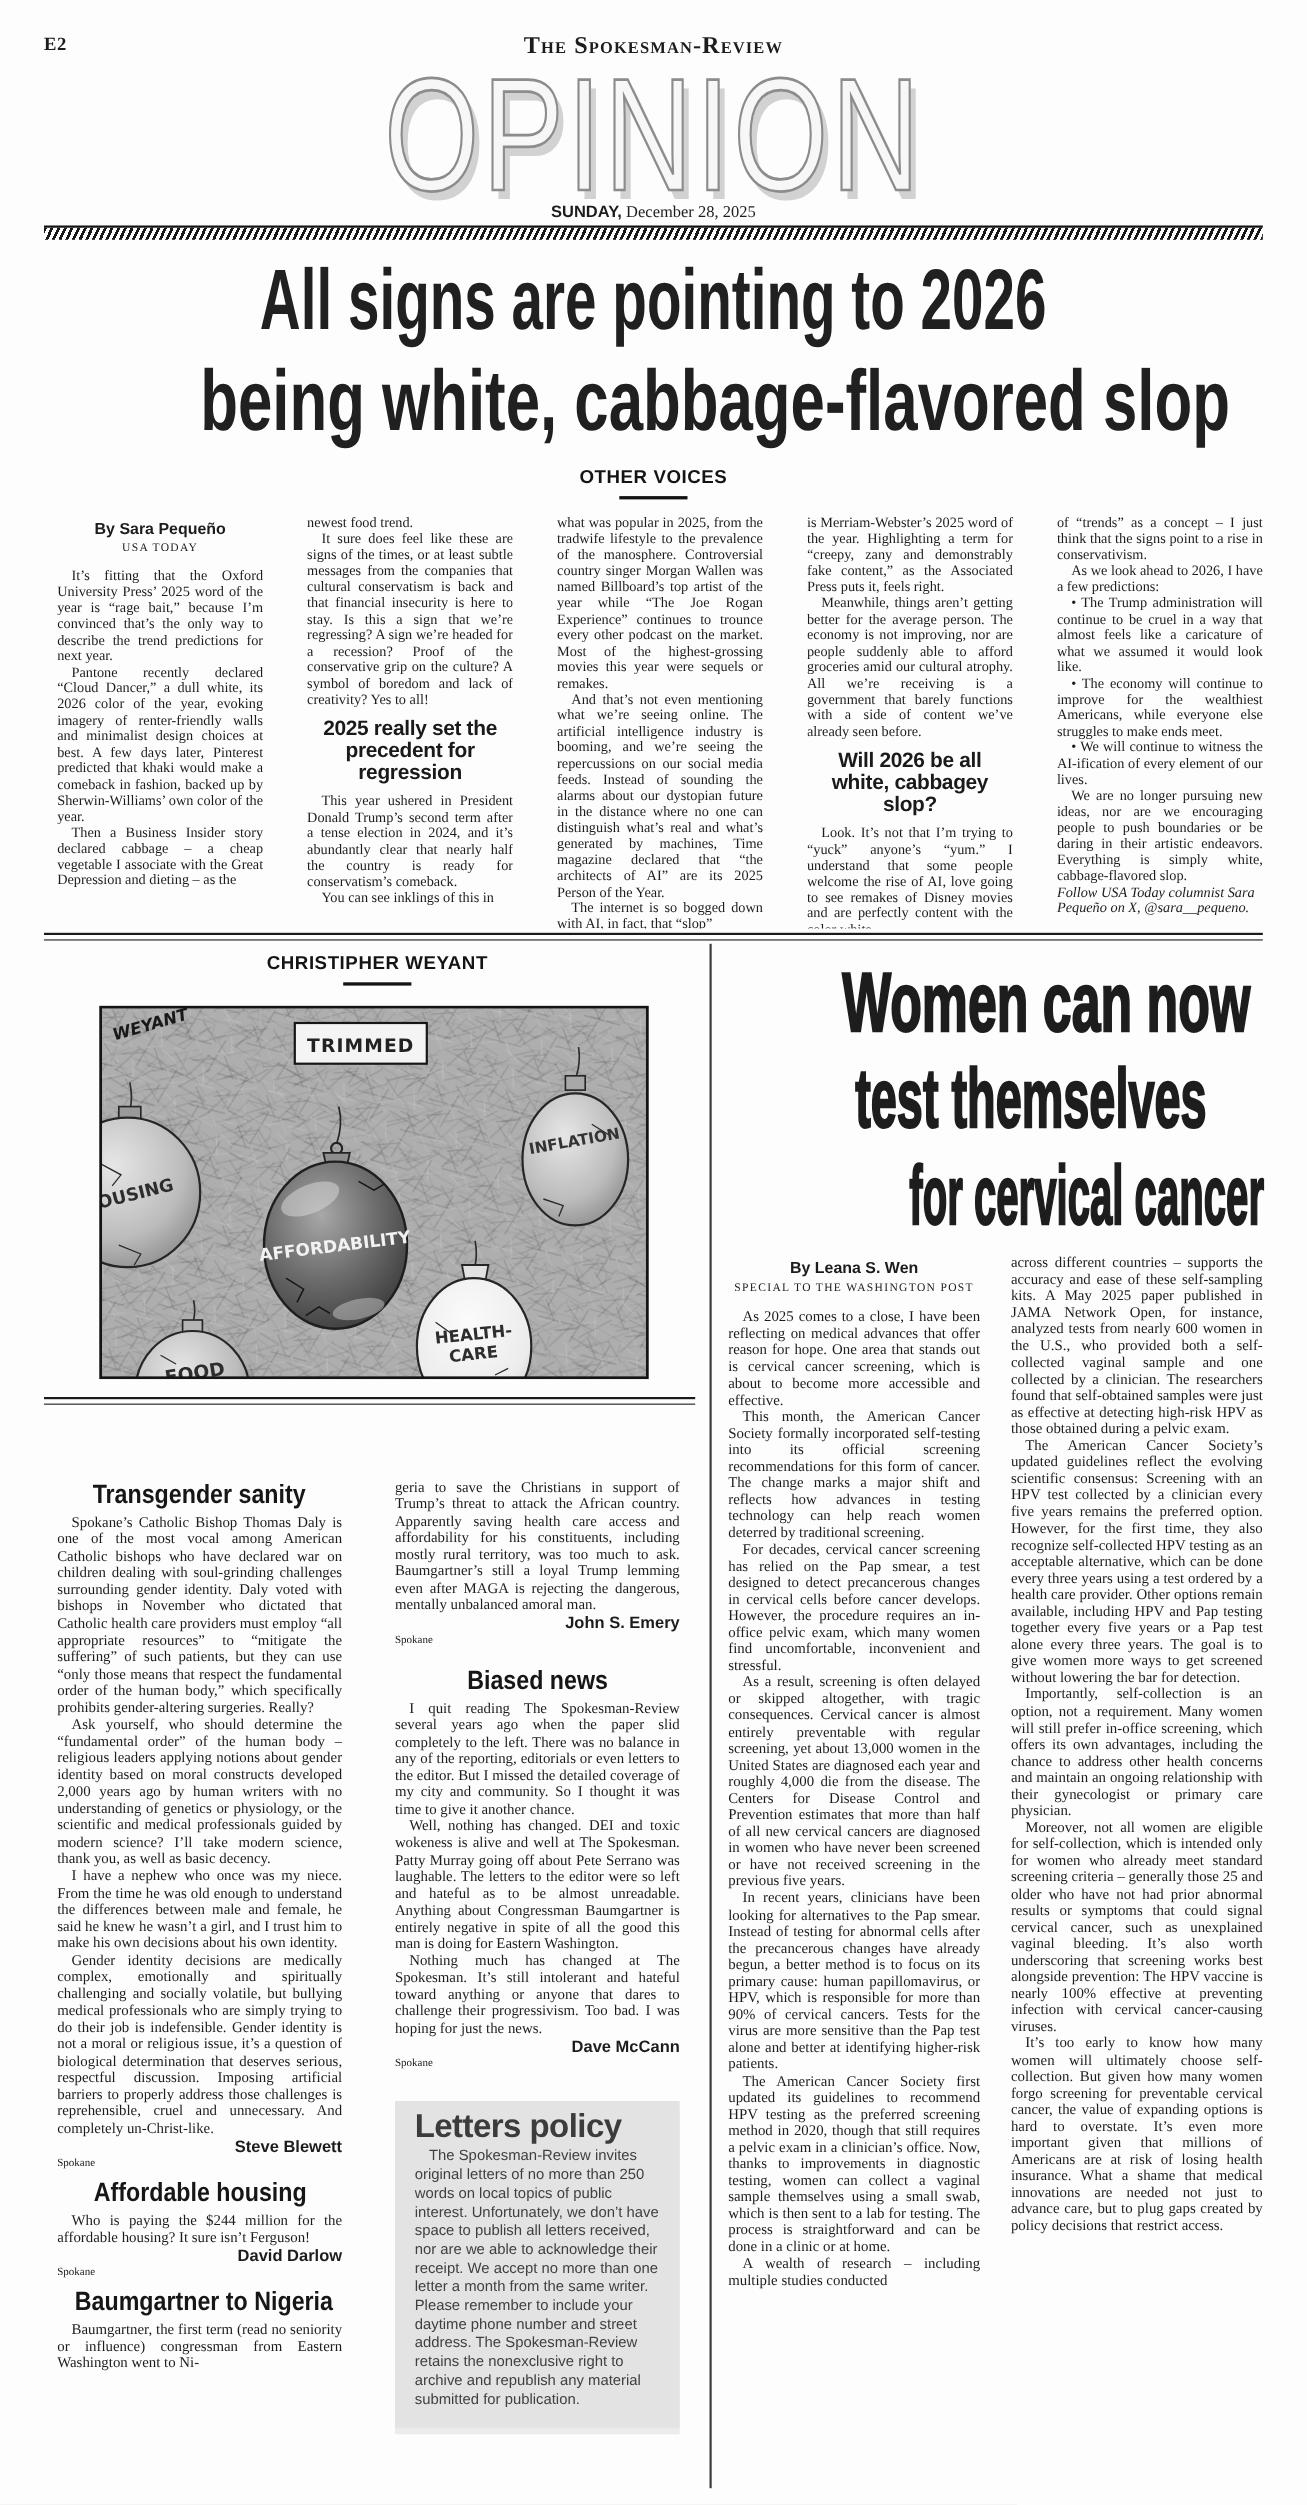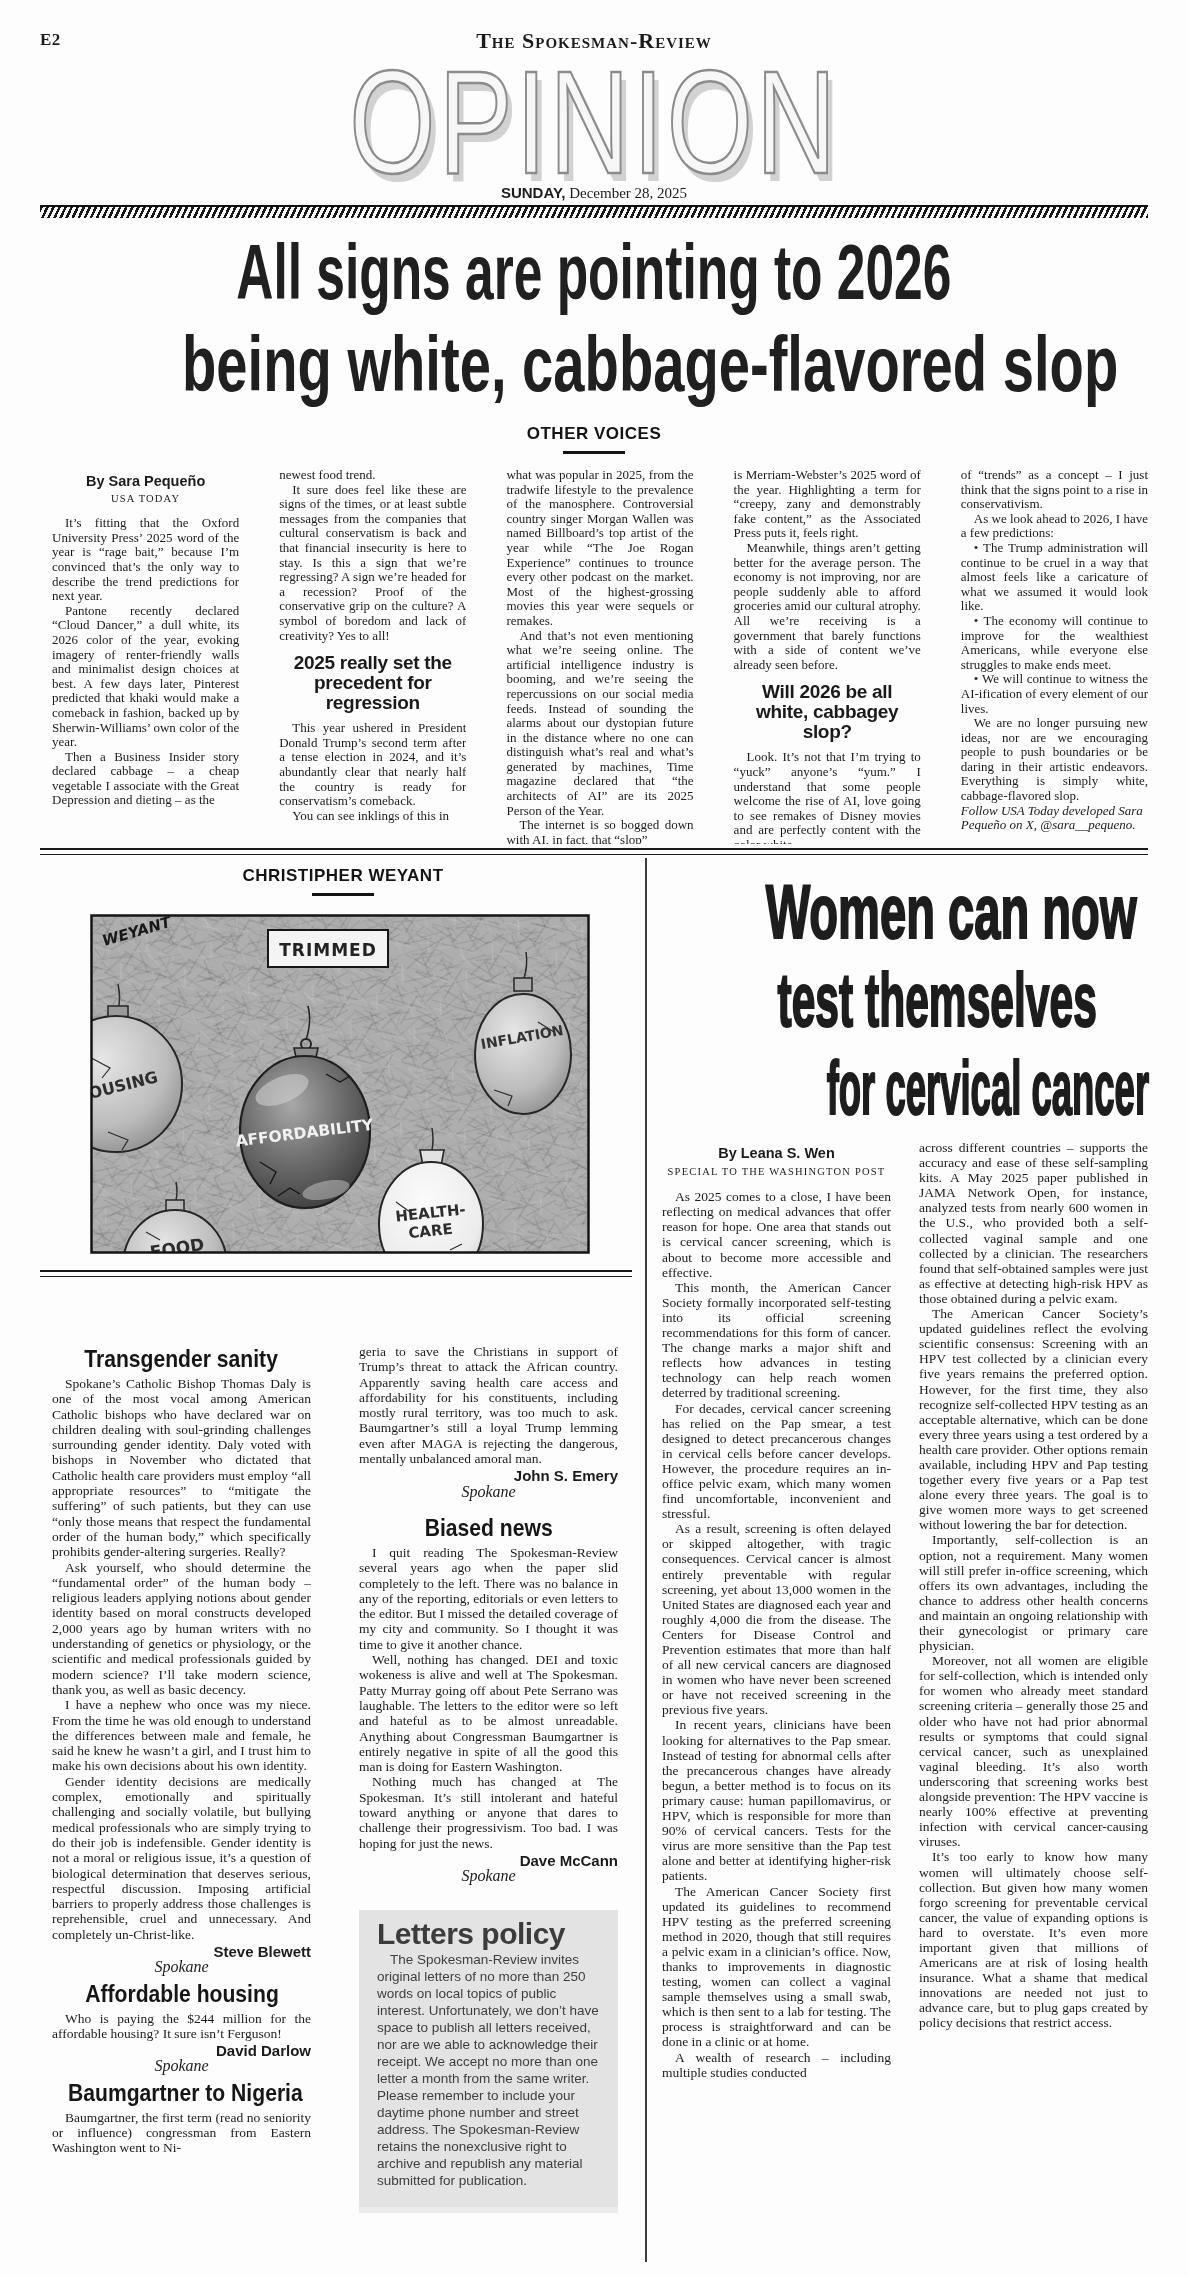--- a/index.html
+++ b/index.html
@@ -46,21 +46,21 @@
                 font-family:"Liberation Sans",sans-serif;font-weight:700;color:#1d1d1d;}
   .wen-line{height:88px;line-height:88px;font-size:76px;-webkit-text-stroke:2.2px #1d1d1d;}
   .wen-cols .col{font-size:13.5px;line-height:15.1px;}
   
   .letters-cols .col{font-size:13.5px;line-height:15.3px;}
   .lheading{font-family:"Liberation Sans",sans-serif;font-weight:bold;font-size:24px;line-height:26px;
             text-align:center;margin:16px 0 4px;color:#161616;}
   .lheading .fit{transform:scaleX(.88);}
   .first .lheading{margin-top:2px;}
   .sig{font-family:"Liberation Sans",sans-serif;font-weight:bold;font-size:15px;text-align:right;margin-top:2px;}
-  .place{font-style:italic;font-size:16px;text-align:center;margin-bottom:6px;}
+  .place{font-size:10px;text-align:left;margin-bottom:6px;}
   
   .policy{background:#e3e3e3;margin-top:26px;padding:16px 18px 18px;box-shadow:0 6px 0 #ececec;}
   .policy-title{font-family:"Liberation Sans",sans-serif;font-weight:bold;font-size:30px;letter-spacing:-.5px;
                 color:#3c3c3c;margin-bottom:10px;}
   .policy p{font-family:"Liberation Sans",sans-serif;font-size:13.5px;line-height:17px;color:#3f3f3f;
             margin:0;text-indent:13px;text-align:left;}
 </style>
 </head>
 <body>
 
@@ -115,21 +115,21 @@
       <p>Look. It’s not that I’m trying to “yuck” anyone’s “yum.” I understand that some people welcome the rise of AI, love going to see remakes of Disney movies and are perfectly content with the color white.</p>
       <p>I’m not even a particular fan</p>
     </div>
     <div class="col">
       <p class="cont">of “trends” as a concept – I just think that the signs point to a rise in conservativism.</p>
       <p>As we look ahead to 2026, I have a few predictions:</p>
       <p>• The Trump administration will continue to be cruel in a way that almost feels like a caricature of what we assumed it would look like.</p>
       <p>• The economy will continue to improve for the wealthiest Americans, while everyone else struggles to make ends meet.</p>
       <p>• We will continue to witness the AI-ification of every element of our lives.</p>
       <p>We are no longer pursuing new ideas, nor are we encouraging people to push boundaries or be daring in their artistic endeavors. Everything is simply white, cabbage-flavored slop.</p>
-      <p class="follow">Follow USA Today developed Sara Pequeño on X, @sara__pequeno.</p>
+      <p class="follow">Follow USA Today columnist Sara Pequeño on X, @sara__pequeno.</p>
     </div>
   </div>
 
   <div class="rule2" style="top:848px;left:40px;width:1108px"></div>
 
   <div class="kicker" style="top:866px;left:58px;width:570px">
     <span>CHRISTIPHER WEYANT</span>
     <div class="krule"></div>
   </div>
   <div class="cartoon">

